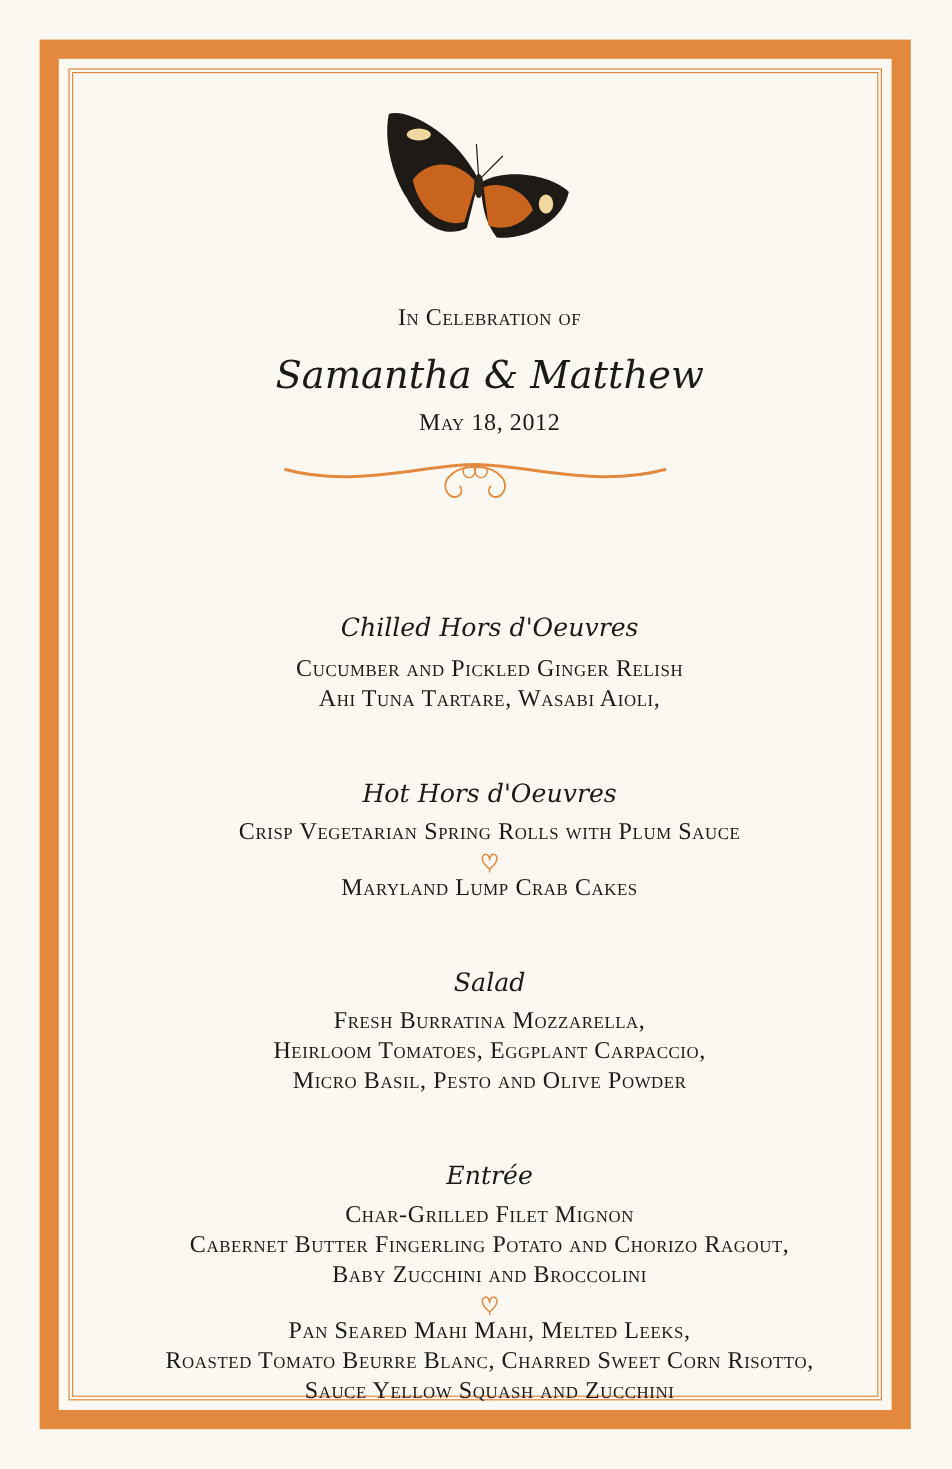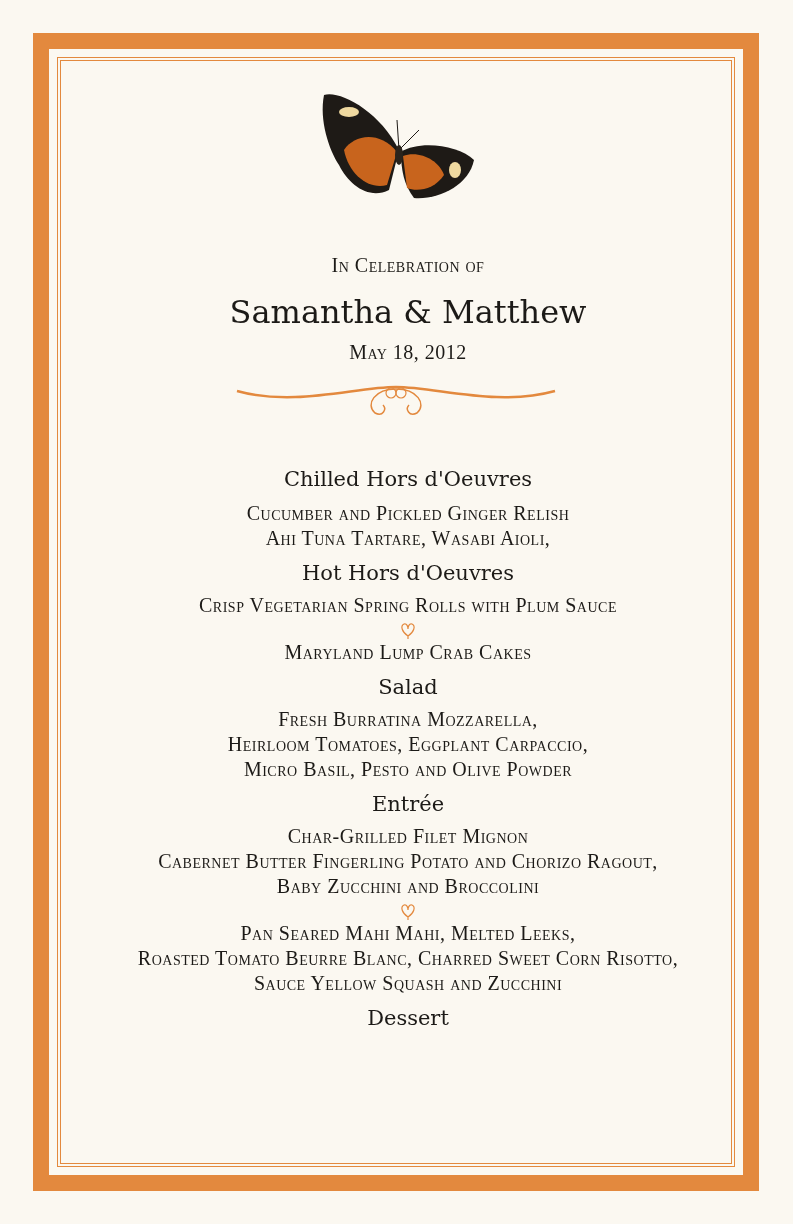--- a/index.html
+++ b/index.html
@@ -1,23 +1,23 @@
 <!DOCTYPE html>
 <html><head>
 <meta charset="utf-8">
 <style>
   html, body { margin:0; padding:0; }
   body { width:793px; height:1224px; background:#fbf8f1; position:relative; overflow:hidden; }
   .outer-frame { position:absolute; left:33px; top:33px; width:726px; height:1158px; box-sizing:border-box; border:16px solid #e3893e; }
   .inner-frame { position:absolute; left:57px; top:57px; width:678px; height:1110px; box-sizing:border-box; border:4px double #e3893e; }
   .content { position:absolute; left:57px; top:57px; width:702px; text-align:center; color:#1c1a17; }
   .sc { font-family:"Liberation Serif", serif; font-variant:small-caps; font-size:20px; letter-spacing:0.5px; line-height:25px; margin:0; }
-  .script { font-family:"DejaVu Serif", serif; margin:0; }
+  .script { font-family:"DejaVu Serif", serif; font-style:italic; margin:0; }
   .names { font-size:32px; line-height:40px; font-weight:normal; }
-  .course { font-size:21px; line-height:28px; font-weight:normal; }
+  .course { font-size:21px; line-height:28px; font-weight:normal;margin-top:44px; }
   .butterfly { position:absolute; left:262px; top:33px; }
   .flourish { position:absolute; left:178px; top:322px; }
   .sep { display:block; margin:0 auto; }
 </style>
 </head>
 <body>
 
 <div class="outer-frame"></div>
 <div class="inner-frame"></div>
 

